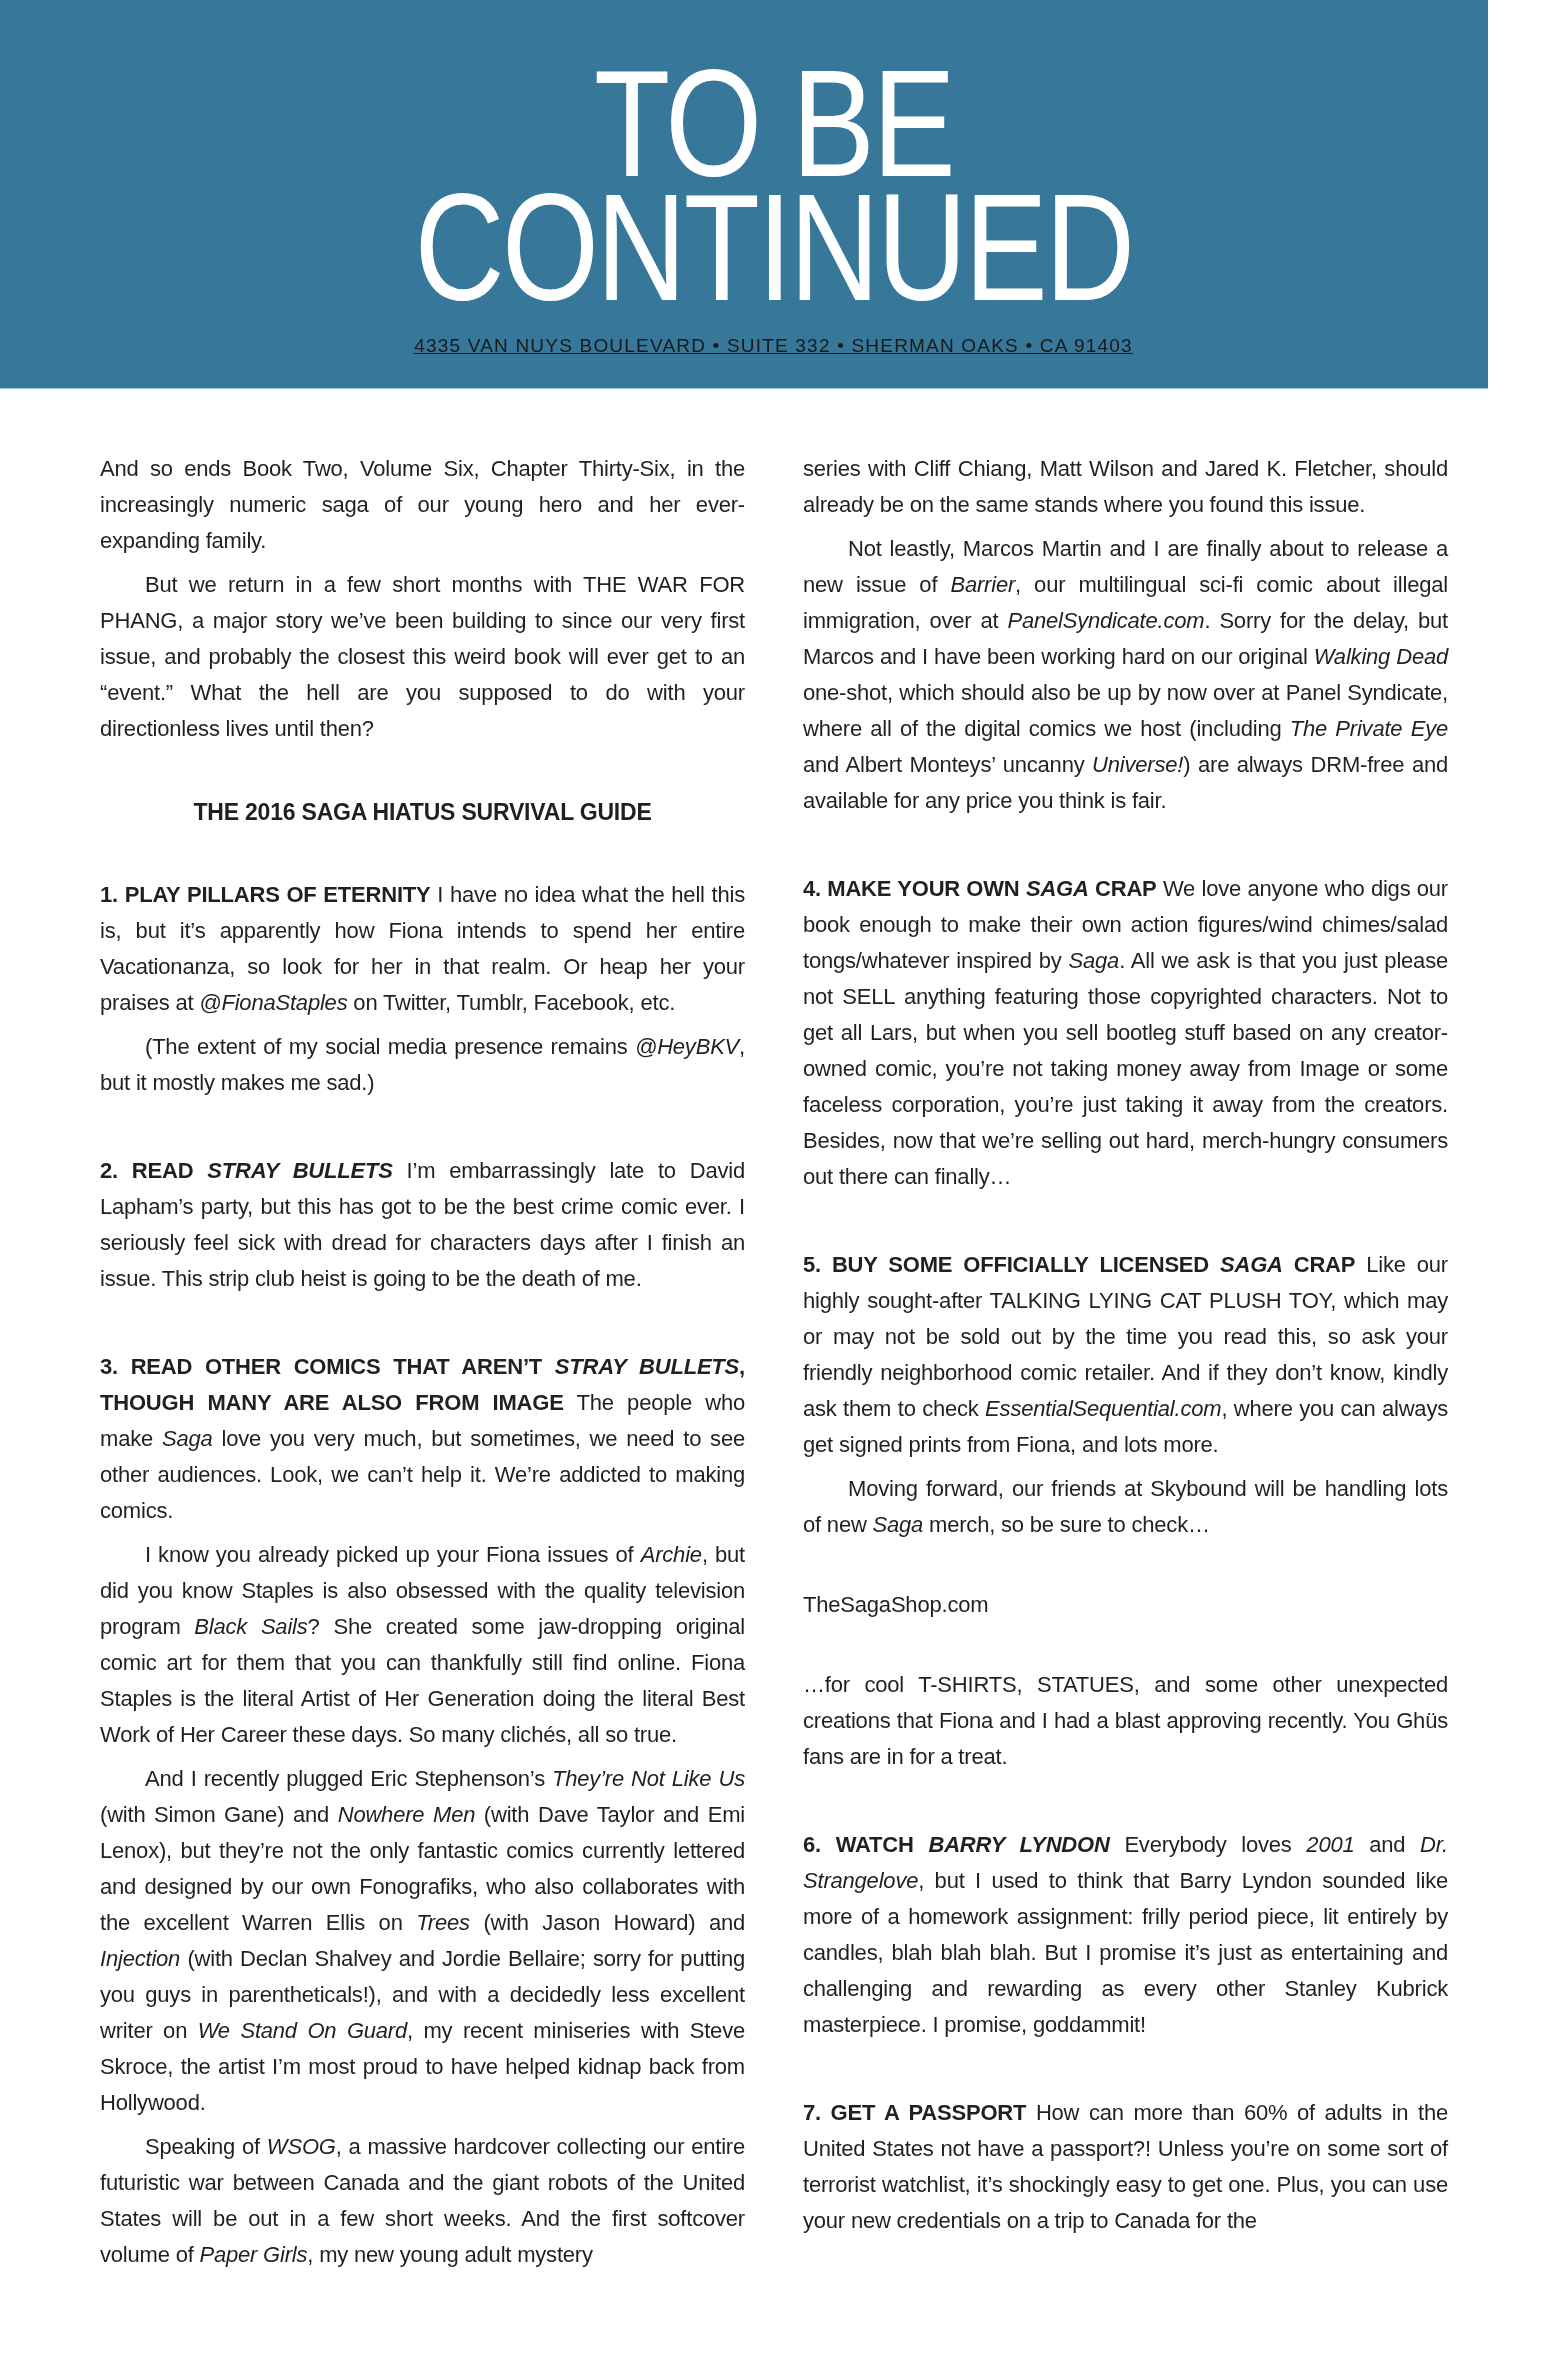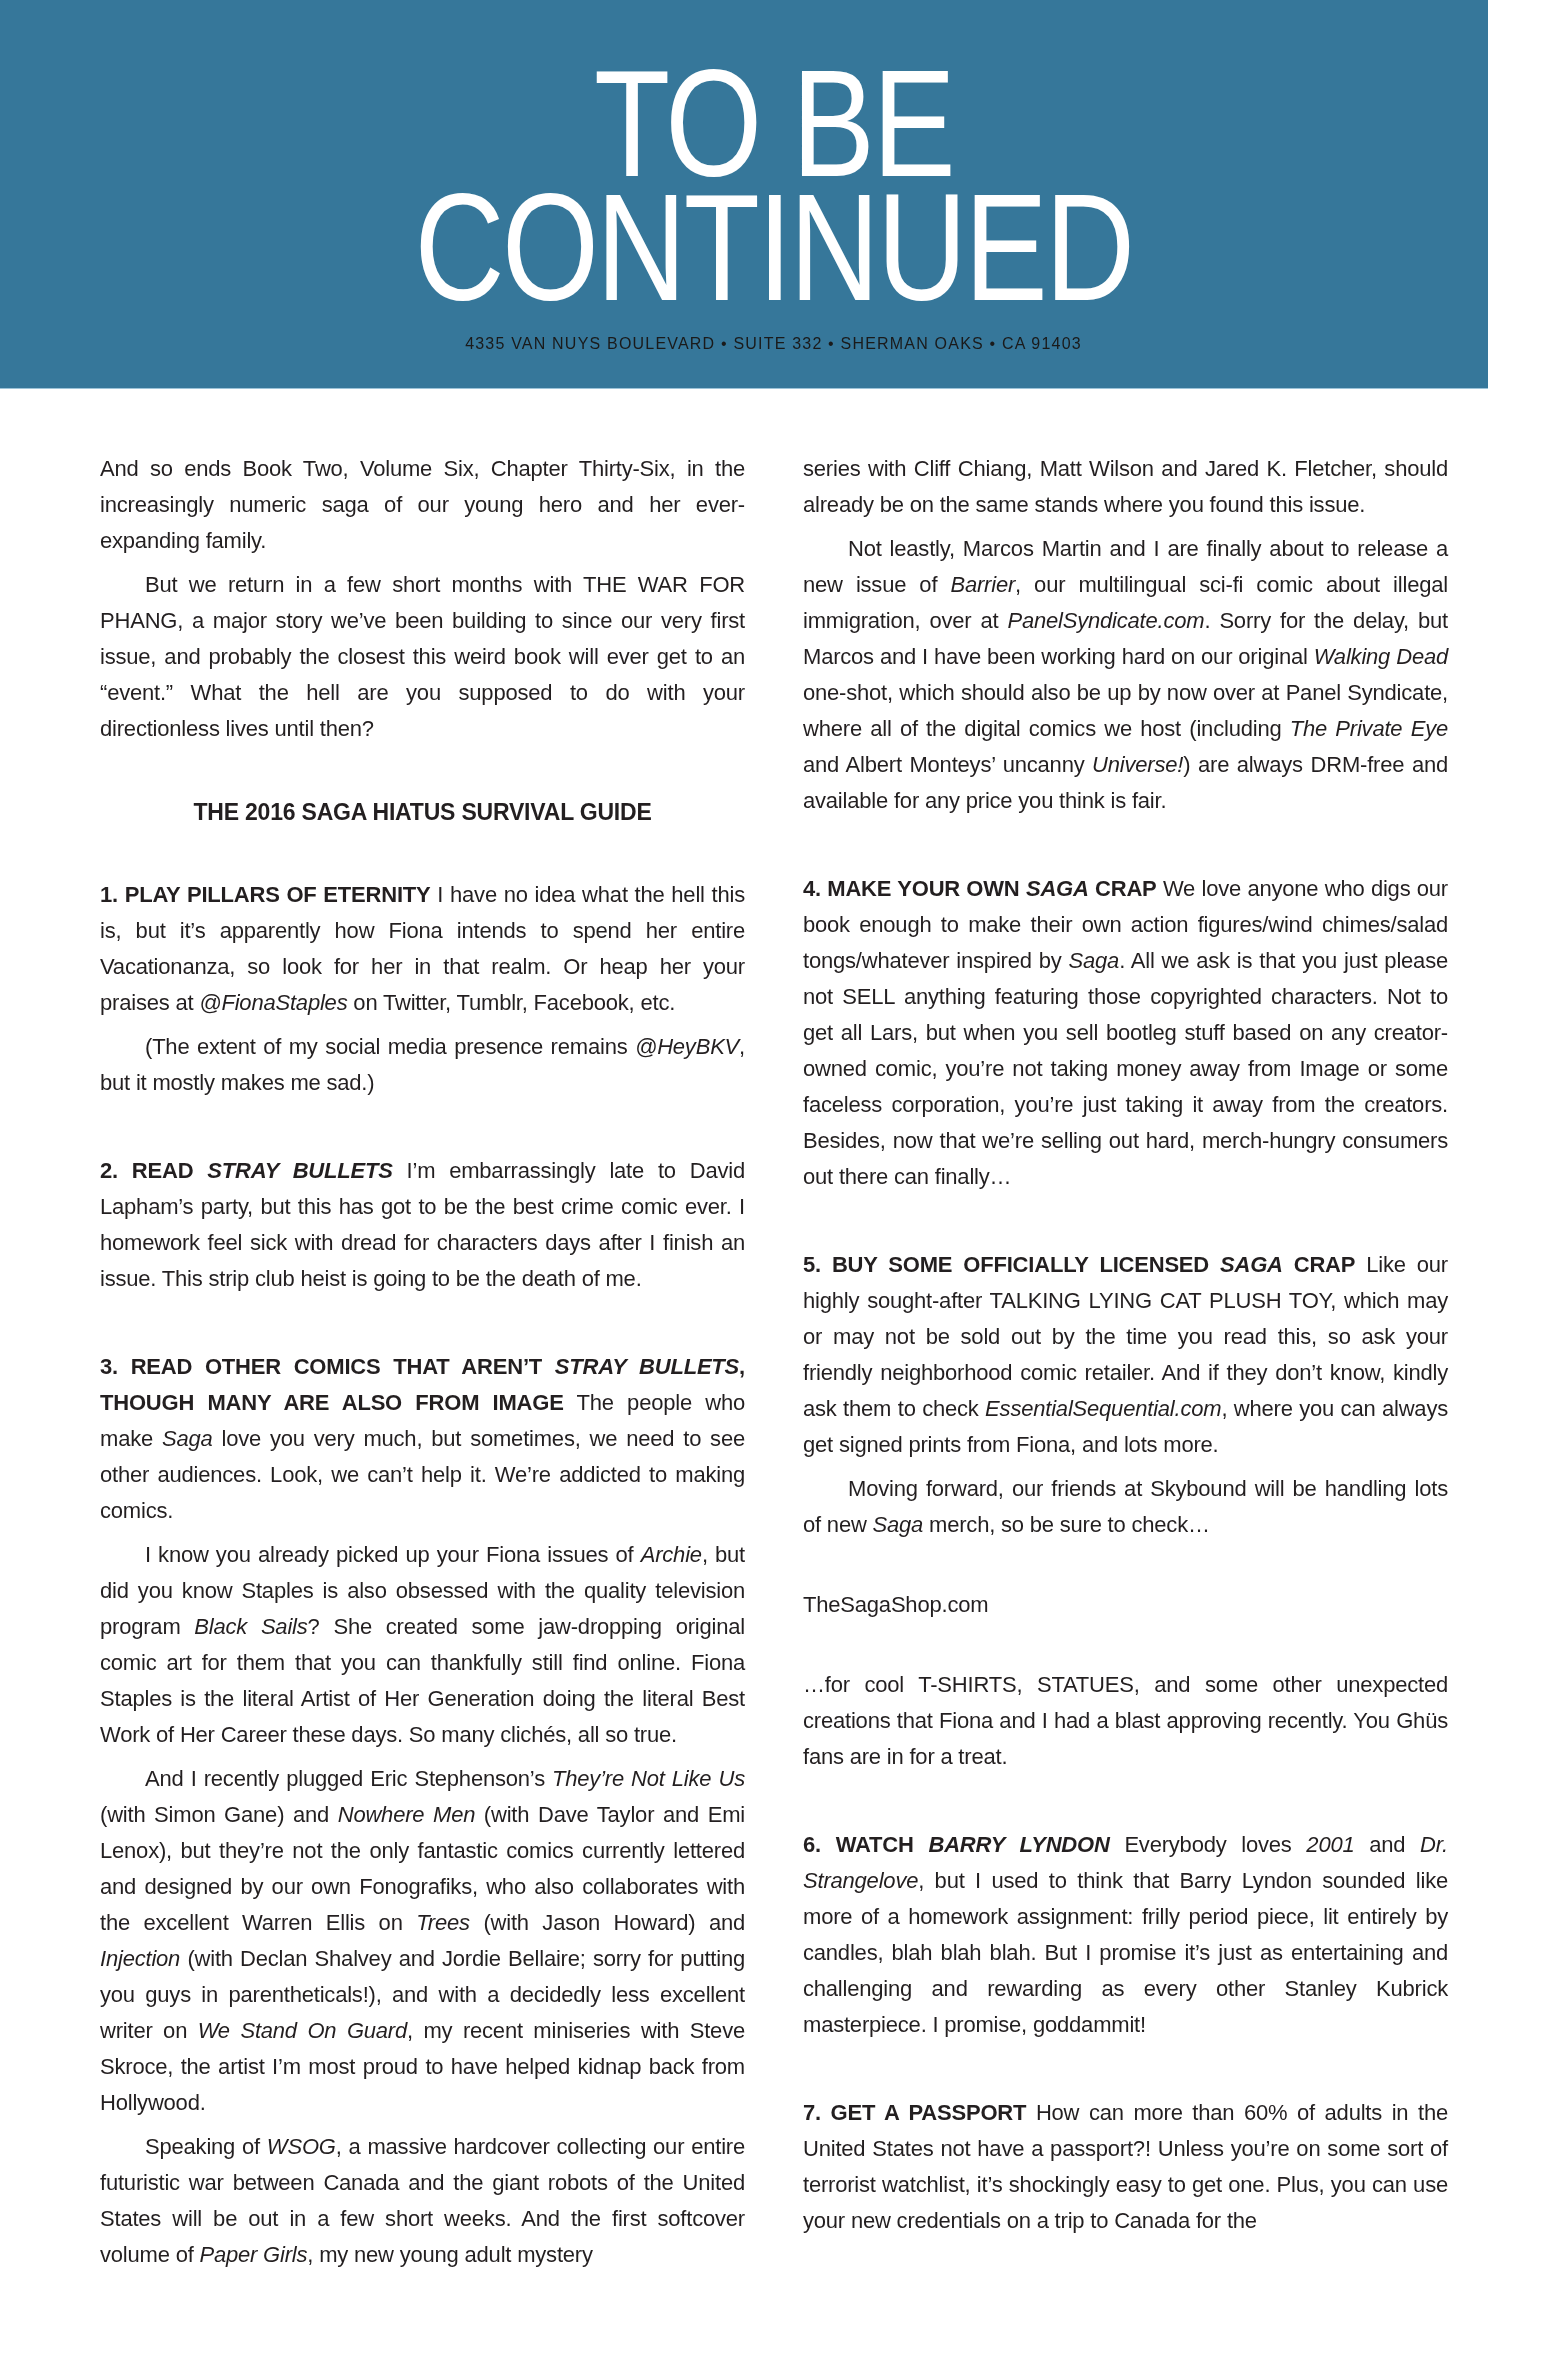--- a/index.html
+++ b/index.html
@@ -7,21 +7,21 @@
          font-family:"Liberation Sans", sans-serif; color:#231f20; }
   .header { position:absolute; left:0; top:0; width:1488px; height:388px;
             background:#36779a; border-bottom:1.6px solid #9cc3d8; }
   .title { position:absolute; left:0; width:1547px; text-align:center; color:#ffffff;
            font-family:"Liberation Sans Narrow","Liberation Sans", sans-serif; font-weight:400;
            font-size:152px; line-height:124px; letter-spacing:-3.1px;
            transform:scaleX(0.82); transform-origin:center; }
   .title.l1 { top:61px; }
   .title.l2 { top:185px; }
   .address { position:absolute; left:0; top:335px; width:1547px; text-align:center;
-             font-size:16px; letter-spacing:1.2px; color:#1a1a1a; }
+             font-size:19px; letter-spacing:1.2px; color:#1a1a1a;text-decoration:underline; }
   .col { position:absolute; top:443px; width:661px; font-size:22px; line-height:36px;
          text-align:justify; letter-spacing:-0.2px; color:#231f20; }
   .col.left { left:92px; }
   .col.right { left:795px; top:443px; }
   .col p { margin:8px; }
   .ind { text-indent:45px; }
   .gap { height:36px; }
   .center-head { text-align:center; font-weight:700; font-size:23px; margin:0; }
   .hb { font-weight:700; }
   .hi { font-weight:700; font-style:italic; }
@@ -42,21 +42,21 @@
   <p>And so ends Book Two, Volume Six, Chapter Thirty-Six, in the increasingly numeric saga of our young hero and her ever-expanding family.</p>
   <p class="ind">But we return in a few short months with THE WAR FOR PHANG, a major story we’ve been building to since our very first issue, and probably the closest this weird book will ever get to an “event.” What the hell are you supposed to do with your directionless lives until then?</p>
   <div class="gap" style="height:31px"></div>
   <p class="center-head">THE 2016 SAGA HIATUS SURVIVAL GUIDE</p>
   <div class="gap" style="height:31px"></div>
 
   <p><span class="hb">1. PLAY PILLARS OF ETERNITY</span><span> I have no idea what the hell this is, but it’s apparently how Fiona intends to spend her entire Vacationanza, so look for her in that realm. Or heap her your praises at </span><i>@FionaStaples</i><span> on Twitter, Tumblr, Facebook, etc.</span></p>
   <p class="ind"><span>(The extent of my social media presence remains </span><i>@HeyBKV</i><span>, but it mostly makes me sad.)</span></p>
   <div class="gap"></div>
 
-  <p><span class="hb"><span>2. READ </span><span class="hi">STRAY BULLETS</span></span><span> I’m embarrassingly late to David Lapham’s party, but this has got to be the best crime comic ever. I homework feel sick with dread for characters days after I finish an issue. This strip club heist is going to be the death of me.</span></p>
+  <p><span class="hb"><span>2. READ </span><span class="hi">STRAY BULLETS</span></span><span> I’m embarrassingly late to David Lapham’s party, but this has got to be the best crime comic ever. I seriously feel sick with dread for characters days after I finish an issue. This strip club heist is going to be the death of me.</span></p>
   <div class="gap"></div>
 
   <p><span class="hb"><span>3. READ OTHER COMICS THAT AREN’T </span><span class="hi">STRAY BULLETS</span><span>, THOUGH MANY ARE ALSO FROM IMAGE</span></span><span> The people who make </span><i>Saga</i><span> love you very much, but sometimes, we need to see other audiences. Look, we can’t help it. We’re addicted to making comics.</span></p>
   <p class="ind"><span>I know you already picked up your Fiona issues of </span><i>Archie</i><span>, but did you know Staples is also obsessed with the quality television program </span><i>Black Sails</i><span>? She created some jaw-dropping original comic art for them that you can thankfully still find online. Fiona Staples is the literal Artist of Her Generation doing the literal Best Work of Her Career these days. So many clichés, all so true.</span></p>
   <p class="ind"><span>And I recently plugged Eric Stephenson’s </span><i>They’re Not Like Us</i><span> (with Simon Gane) and </span><i>Nowhere Men</i><span> (with Dave Taylor and Emi Lenox), but they’re not the only fantastic comics currently lettered and designed by our own Fonografiks, who also collaborates with the excellent Warren Ellis on </span><i>Trees</i><span> (with Jason Howard) and </span><i>Injection</i><span> (with Declan Shalvey and Jordie Bellaire; sorry for putting you guys in parentheticals!), and with a decidedly less excellent writer on </span><i>We Stand On Guard</i><span>, my recent miniseries with Steve Skroce, the artist I’m most proud to have helped kidnap back from Hollywood.</span></p>
   <p class="ind"><span>Speaking of </span><i>WSOG</i><span>, a massive hardcover collecting our entire futuristic war between Canada and the giant robots of the United States will be out in a few short weeks. And the first softcover volume of </span><i>Paper Girls</i><span>, my new young adult mystery</span></p>
 </div>
 
 <div class="col right">
   <p>series with Cliff Chiang, Matt Wilson and Jared K. Fletcher, should already be on the same stands where you found this issue.</p>

